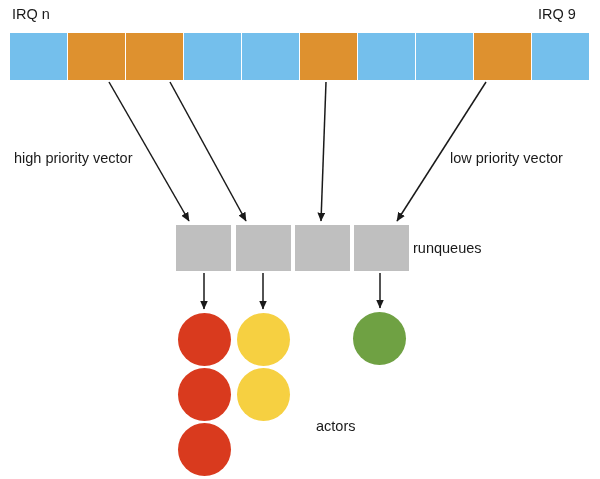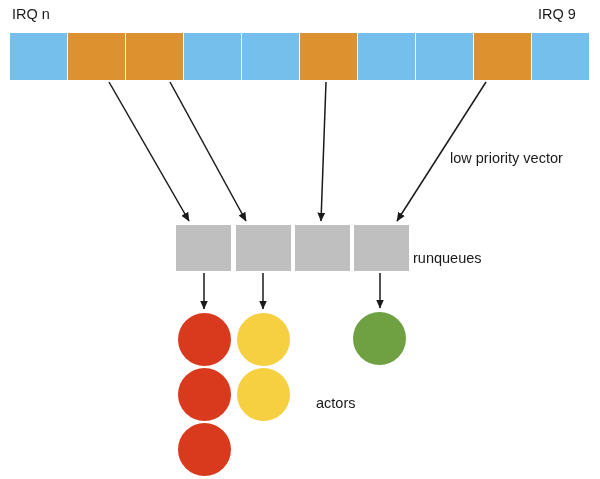--- a/index.html
+++ b/index.html
@@ -42,22 +42,22 @@
     position: absolute;
     color: #1a1a1a;
     font-size: 14.5px;
     line-height: 1;
     white-space: nowrap;
   }
   .lbl-irq-n { left: 12px; top: 7px; }
   .lbl-irq-0 { left: 538px; top: 7px; }
   .lbl-high { left: 14px; top: 151px; }
   .lbl-low  { left: 450px; top: 151px; text-align: right; }
-  .lbl-runq { left: 413px; top: 241px; margin-top: 10px; }
-  .lbl-actors { left: 316px; top: 396px; text-align: center; }
+  .lbl-runq { left: 413px; top: 241px; }
+  .lbl-actors { left: 316px; top: 419px; text-align: center; }
   svg.arrows {
     position: absolute;
     left: 0;
     top: 0;
     width: 600px;
     height: 479px;
     pointer-events: none;
   }
 </style>
 </head>
@@ -72,20 +72,21 @@
   <div class="irq-box" style="left:68px;background:#de912f;"></div>
   <div class="irq-box" style="left:126px;background:#de912f;"></div>
   <div class="irq-box" style="left:184px;background:#74bfec;"></div>
   <div class="irq-box" style="left:242px;background:#74bfec;"></div>
   <div class="irq-box" style="left:300px;background:#de912f;"></div>
   <div class="irq-box" style="left:358px;background:#74bfec;"></div>
   <div class="irq-box" style="left:416px;background:#74bfec;"></div>
   <div class="irq-box" style="left:474px;background:#de912f;"></div>
   <div class="irq-box" style="left:532px;background:#74bfec;"></div>
 
+  <span class="lbl lbl-high">high priority vector</span>
   <span class="lbl lbl-low">low priority vector</span>
 
   <div class="rq-box" style="left:176px;"></div>
   <div class="rq-box" style="left:236px;"></div>
   <div class="rq-box" style="left:295px;"></div>
   <div class="rq-box" style="left:354px;"></div>
 
   <span class="lbl lbl-runq">runqueues</span>
 
   <div class="actor" style="left:178px;top:313px;background:#d93a1e;"></div>

